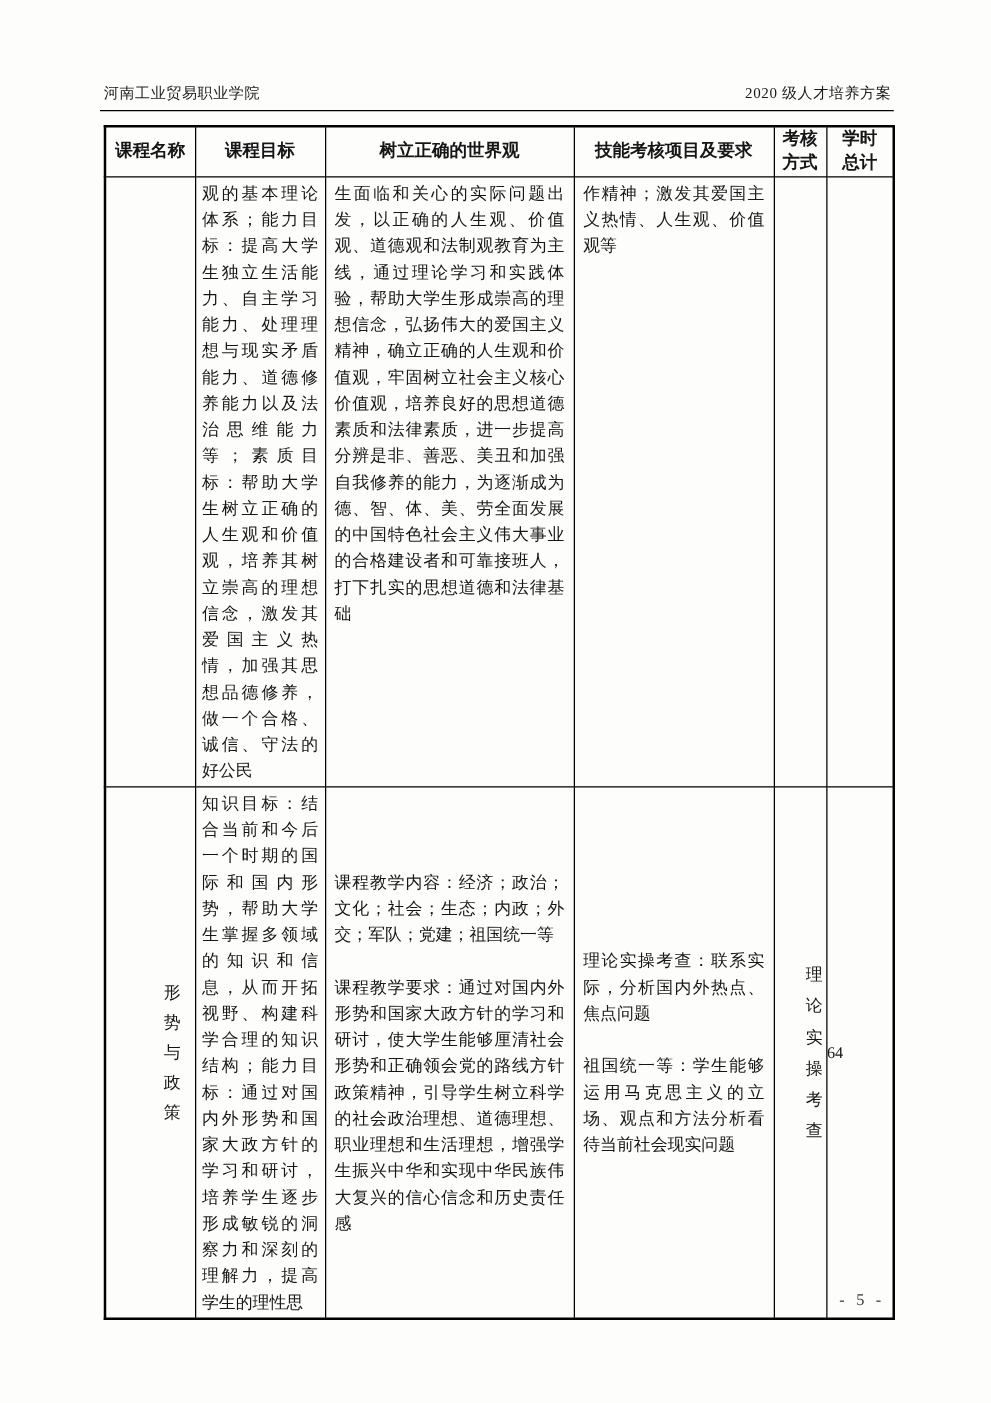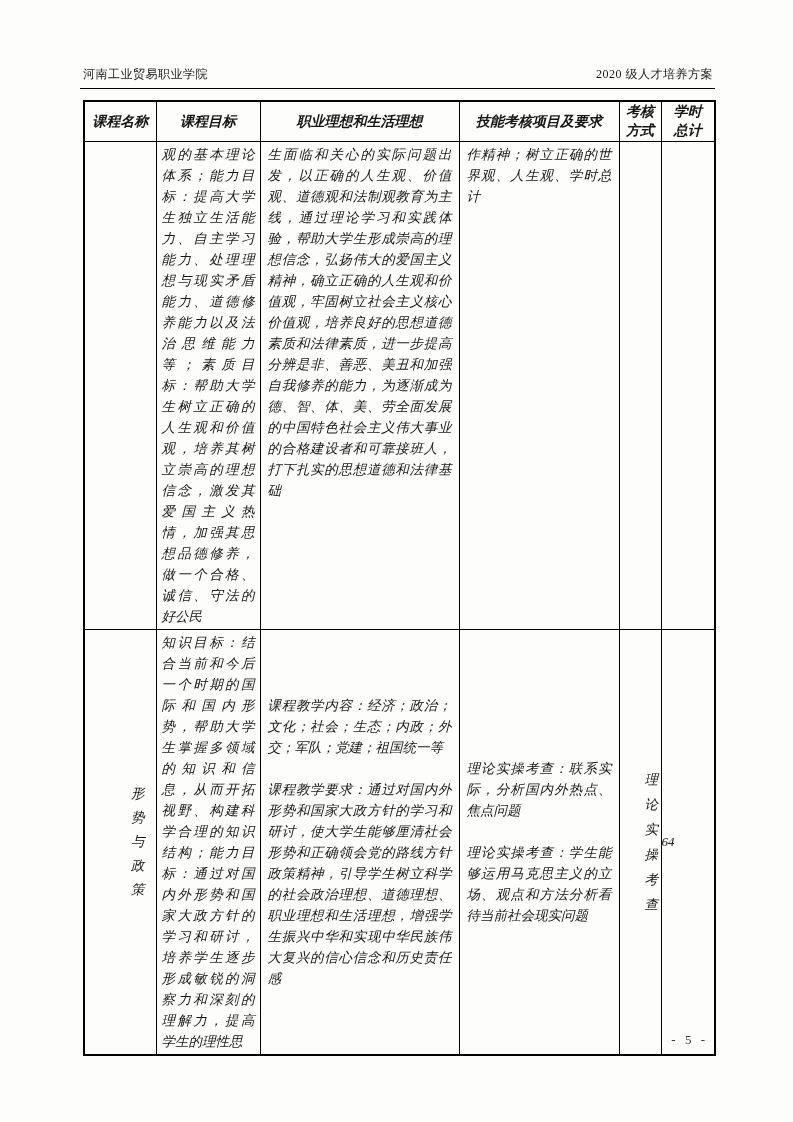--- a/index.html
+++ b/index.html
@@ -22,21 +22,20 @@
     position: absolute; left: 80px; right: 78px; top: 88px;
     border-top: 1.6px solid #000;
   }
 
   
   table.main {
     position: absolute; left: 83px; top: 100px;
     width: 631px;
     border-collapse: collapse; table-layout: fixed;
     border: 2px solid #000;
-    font-style: italic;
   }
   table.main th, table.main td {
     border: 1px solid #000;
     padding: 0; overflow: hidden;
     word-break: break-all;
   }
   table.main th {
     font-weight: bold; font-size: 14px; line-height: 19px;
     text-align: center; vertical-align: middle; padding: 0 6px;
   }
@@ -83,41 +82,41 @@
       <col style="width:104px">
       <col style="width:199px">
       <col style="width:160px">
       <col style="width:42px">
       <col style="width:54px">
     </colgroup>
     <tbody>
       <tr class="hdr-row">
         <th>课程名称</th>
         <th>课程目标</th>
-        <th>职业理想和生活理想</th>
+        <th>树立正确的世界观</th>
         <th>技能考核项目及要求</th>
         <th>考核方式</th>
         <th>学时总计</th>
       </tr>
 
       <tr class="row-1">
         <td class="va-mid">
           <div class="course-name"></div>
         </td>
         <td class="va-top">
           <div class="cell-text">观的基本理论体系；能力目标：提高大学生独立生活能力、自主学习能力、处理理想与现实矛盾能力、道德修养能力以及法治思维能力等；素质目标：帮助大学生树立正确的人生观和价值观，培养其树立崇高的理想信念，激发其爱国主义热情，加强其思想品德修养，做一个合格、诚信、守法的好公民</div>
         </td>
         <td class="va-top">
           <div class="cell-text cell-text-wide">
             <p>生面临和关心的实际问题出发，以正确的人生观、价值观、道德观和法制观教育为主线，通过理论学习和实践体验，帮助大学生形成崇高的理想信念，弘扬伟大的爱国主义精神，确立正确的人生观和价值观，牢固树立社会主义核心价值观，培养良好的思想道德素质和法律素质，进一步提高分辨是非、善恶、美丑和加强自我修养的能力，为逐渐成为德、智、体、美、劳全面发展的中国特色社会主义伟大事业的合格建设者和可靠接班人，打下扎实的思想道德和法律基础</p>
           </div>
         </td>
         <td class="va-top">
           <div class="cell-text cell-text-wide">
-            <p>作精神；树立正确的世界观、人生观、学时总计</p>
+            <p>作精神；激发其爱国主义热情、人生观、价值观等</p>
           </div>
         </td>
         <td class="va-mid">
           <div class="method-cell"></div>
         </td>
         <td class="va-mid">
           <div class="hours-cell"></div>
         </td>
       </tr>
 
@@ -130,21 +129,21 @@
         </td>
         <td class="va-mid">
           <div class="cell-text cell-text-wide">
             <p>课程教学内容：经济；政治；文化；社会；生态；内政；外交；军队；党建；祖国统一等</p>
             <p>课程教学要求：通过对国内外形势和国家大政方针的学习和研讨，使大学生能够厘清社会形势和正确领会党的路线方针政策精神，引导学生树立科学的社会政治理想、道德理想、职业理想和生活理想，增强学生振兴中华和实现中华民族伟大复兴的信心信念和历史责任感</p>
           </div>
         </td>
         <td class="va-mid">
           <div class="cell-text cell-text-wide">
             <p>理论实操考查：联系实际，分析国内外热点、焦点问题</p>
-            <p>理论实操考查：学生能够运用马克思主义的立场、观点和方法分析看待当前社会现实问题</p>
+            <p>祖国统一等：学生能够运用马克思主义的立场、观点和方法分析看待当前社会现实问题</p>
           </div>
         </td>
         <td class="va-mid">
           <div class="method-cell">理论实操考查</div>
         </td>
         <td class="va-mid">
           <div class="hours-cell">64</div>
         </td>
       </tr>
     </tbody>

